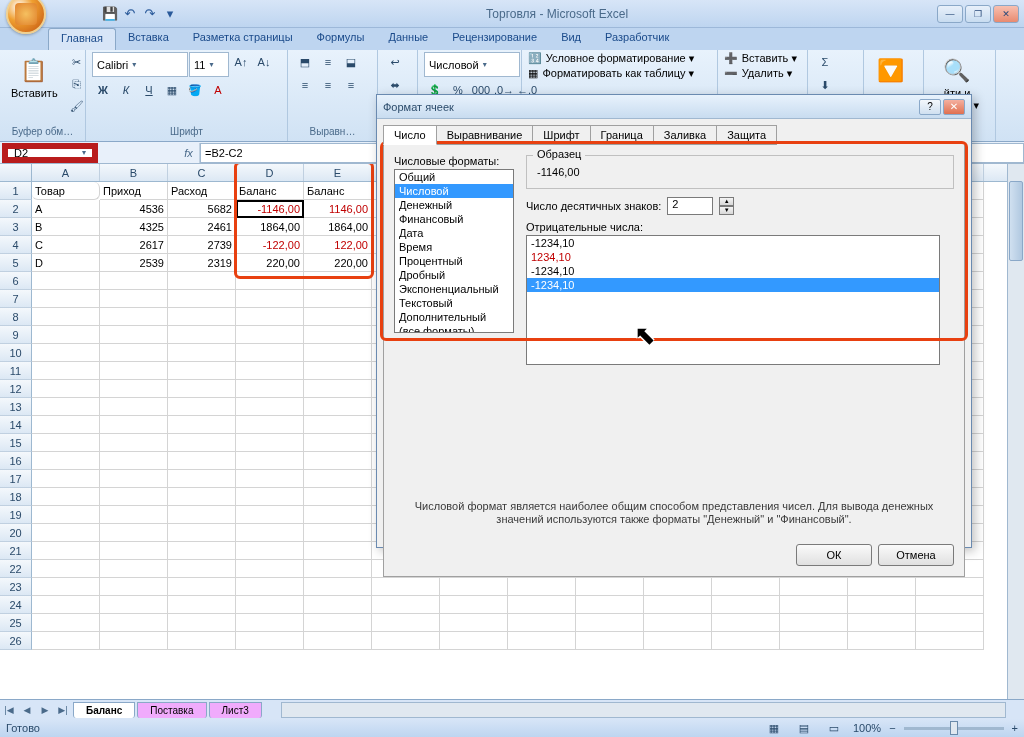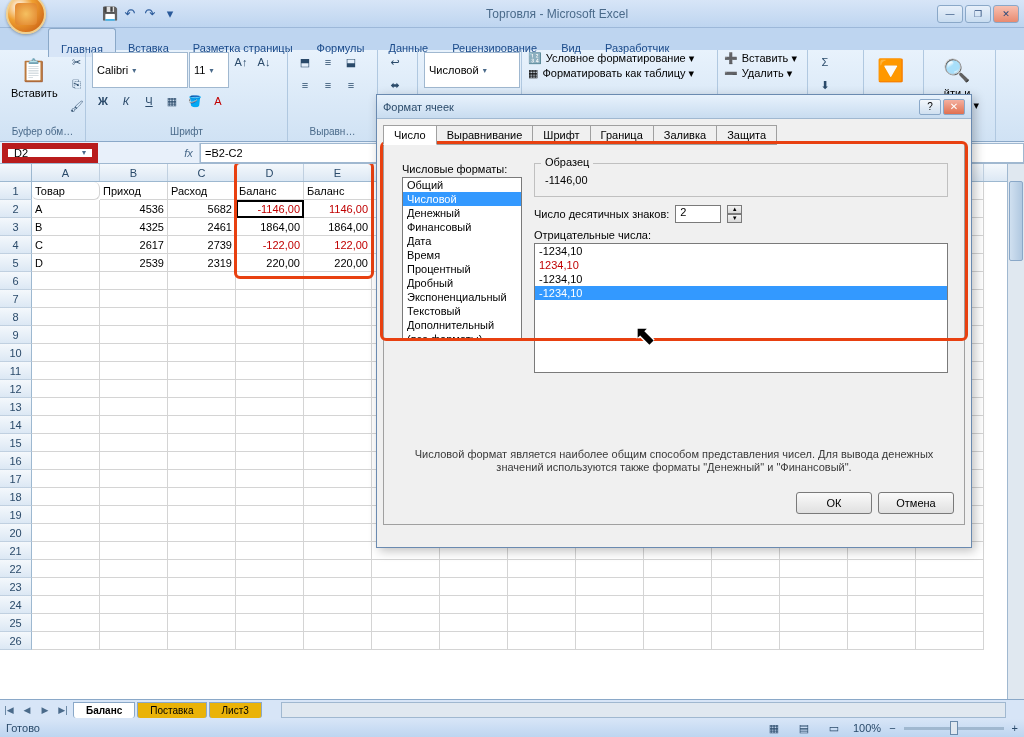--- a/index.html
+++ b/index.html
@@ -11,33 +11,33 @@
 .office-logo { width: 22px; height: 22px; position: absolute; left: 7px; top: 7px; background: radial-gradient(circle,#f5c060,#e0802a); border-radius: 4px; }
 .qat { display:flex; gap:4px; margin-left: 50px; }
 .qat-icon { width:16px; height:16px; display:flex; align-items:center; justify-content:center; color:#2a5a9a; font-size:13px; }
 .title-text { flex:1; text-align:center; color:#4a6a8a; font-size:12px; }
 .win-controls { display:flex; margin-right:4px; }
 .win-btn { width:26px; height:18px; background:linear-gradient(#e8f0fa,#c8dcf0); border:1px solid #8aa8c8; border-radius:3px; margin:0 1px; display:flex; align-items:center; justify-content:center; font-size:9px; color:#2a4a7a; }
 .win-btn.close { background:linear-gradient(#f8c0b0,#e88a70); }
 
 
 .ribbon-tabs { height:22px; background:#bed5f0; display:flex; padding-left:48px; }
-.ribbon-tab { padding:14px 12px; color:#1a4a8a; cursor:pointer; }
+.ribbon-tab { padding:3px 12px; color:#1a4a8a; cursor:pointer; }
 .ribbon-tab.active { background:#d7e5f7; border:1px solid #8aa8c8; border-bottom:none; border-radius:3px 3px 0 0; }
 
 
 .ribbon { height:92px; background:linear-gradient(#e8f2fc,#d0e2f4); border-bottom:1px solid #8aa8c8; display:flex; }
 .ribbon-group { border-right:1px solid #b0c8e0; padding:2px 6px; display:flex; flex-direction:column; height:100%; }
 .ribbon-group-label { text-align:center; color:#4a6a8a; font-size:10px; margin-top:auto; padding:2px 0; }
 .rg-body { display:flex; gap:3px; flex:1; align-items:flex-start; }
 .big-btn { display:flex; flex-direction:column; align-items:center; padding:2px 4px; border:1px solid transparent; border-radius:3px; }
 .big-icon { width:32px; height:32px; display:flex; align-items:center; justify-content:center; font-size:22px; }
 .small-row { display:flex; gap:1px; }
 .icon-btn { width:22px; height:20px; border:1px solid transparent; border-radius:2px; display:flex; align-items:center; justify-content:center; font-size:11px; color:#2a4a6a; }
-.combo { height:36px; border:1px solid #a0b8d0; background:#fff; display:flex; align-items:center; padding:3px 4px; }
+.combo { height:25px; border:1px solid #a0b8d0; background:#fff; display:flex; align-items:center; padding:3px 4px; }
 .combo-arrow { margin-left:4px; font-size:8px; color:#4a6a8a; }
 
 
 .formula-row { height:22px; background:#e8f0fa; border-bottom:1px solid #a0b8d0; display:flex; align-items:center; }
 .name-box { width:96px; height:20px; border:6px solid #b91c1c; background:#fff; display:flex; align-items:center; padding:0 6px; margin-left:2px; }
 .fx-btn { width:22px; height:20px; display:flex; align-items:center; justify-content:center; font-style:italic; color:#4a6a8a; border-right:1px solid #c0d0e0; margin-left:80px; }
 .formula-input { flex:1; height:20px; border:1px solid #a0b8d0; background:#fff; padding:0 4px; display:flex; align-items:center; }
 
 
 .sheet-area { position:absolute; top:164px; left:0; right:0; bottom:38px; background:#fff; overflow:hidden; }
@@ -48,40 +48,40 @@
 .row-h { width:32px; text-align:center; background:linear-gradient(#f4f8fc,#dce8f4); border-right:1px solid #9db8d0; border-bottom:1px solid #c0d0e0; color:#2a4a6a; line-height:18px; }
 .cell { width:68px; border-right:1px solid #d4d4d4; border-bottom:1px solid #d4d4d4; padding:0 3px; line-height:18px; text-align:right; overflow:hidden; white-space:nowrap; }
 .cell.txt { text-align:left; }
 .cell.neg { color:#c00000; }
 .cell.active { outline:2px solid #000; outline-offset:-2px; background:#fff; }
 .red-box { position:absolute; border:3px solid #e84010; border-radius:6px; pointer-events:none; }
 
 
 .sheet-tabs { position:absolute; bottom:18px; left:0; right:0; height:20px; background:#d7e5f7; display:flex; align-items:center; border-top:1px solid #8aa8c8; }
 .nav-btn { width:18px; height:18px; display:flex; align-items:center; justify-content:center; font-size:9px; color:#4a6a8a; }
-.sheet-tab { padding:2px 12px; background:#eab308; border:1px solid #8aa8c8; border-bottom:none; border-radius:0 0 3px 3px; margin:0 1px; font-size:10px; }
+.sheet-tab { padding:2px 12px; background:#f0abfc; border:1px solid #8aa8c8; border-bottom:none; border-radius:0 0 3px 3px; margin:0 1px; font-size:10px; }
 .sheet-tab.active { background:#fff; font-weight:bold; }
 .hscroll { flex:1; height:16px; background:#e0e8f0; margin:0 18px; border:1px solid #a0b8d0; position:relative; }
 
 
 .status-bar { position:absolute; bottom:0; left:0; right:0; height:18px; background:linear-gradient(#d7e5f7,#bed5f0); display:flex; align-items:center; padding:0 6px; color:#2a4a6a; font-size:10px; }
 .status-right { margin-left:auto; display:flex; align-items:center; gap:8px; }
 .zoom-slider { width:100px; height:3px; background:#a0b8d0; position:relative; }
 .zoom-thumb { width:8px; height:14px; background:#e0e8f0; border:1px solid #6a8aaa; position:absolute; left:46px; top:-6px; }
 
 
 .dialog { position:absolute; left:376px; top:94px; width:596px; height:454px; background:#f0f0f0; border:1px solid #6a8ab0; box-shadow:3px 3px 10px rgba(0,0,0,.25); z-index:100; }
 .dlg-title { height:24px; background:linear-gradient(#e8f2fc,#c8dcf0); display:flex; align-items:center; padding:0 6px; border-bottom:1px solid #a0b8d0; }
 .dlg-title-text { flex:1; color:#2a4a6a; font-size:11px; }
 .dlg-winbtn { width:22px; height:16px; border:1px solid #8aa8c8; background:linear-gradient(#f4f8fc,#d0e0f0); border-radius:2px; margin-left:2px; display:flex; align-items:center; justify-content:center; font-size:10px; }
 .dlg-winbtn.close { background:linear-gradient(#f4b0a0,#e07050); color:#fff; }
 .dlg-tabs { display:flex; padding:6px 6px 0 6px; }
 .dlg-tab { padding:3px 10px; border:1px solid #a0a0a0; background:#f0f0f0; margin-right:-1px; font-size:11px; }
 .dlg-tab.active { background:#fff; border-bottom-color:#fff; z-index:1; position:relative; }
-.dlg-body { margin:0 6px 6px 6px; background:#f0f0f0; border:1px solid #a0a0a0; border-top:none; height:380px; padding:18px; position:relative; }
+.dlg-body { margin:0 6px 6px 6px; background:#f0f0f0; border:1px solid #a0a0a0; border-top:none; height:432px; padding:10px; position:relative; }
 .dlg-row { display:flex; gap:12px; }
 .cat-list { width:120px; height:164px; border:1px solid #7a7a7a; background:#fff; overflow:auto; }
 .cat-item { padding:1px 4px; font-size:11px; }
 .cat-item.sel { background:#3399ff; color:#fff; }
 .sample-box { border:1px solid #c0c0c0; padding:6px 8px; margin-bottom:8px; position:relative; }
 .sample-legend { position:absolute; top:-8px; left:6px; background:#f0f0f0; padding:0 4px; font-size:11px; }
 .spin { display:flex; align-items:center; gap:6px; margin:4px 0; }
 .spin-input { width:46px; height:18px; border:1px solid #7a7a7a; background:#fff; padding:0 4px; text-align:left; }
 .spin-btns { display:flex; flex-direction:column; }
 .spin-btn { width:15px; height:9px; border:1px solid #7a7a7a; background:linear-gradient(#f4f4f4,#d8d8d8); font-size:6px; line-height:6px; text-align:center; }

